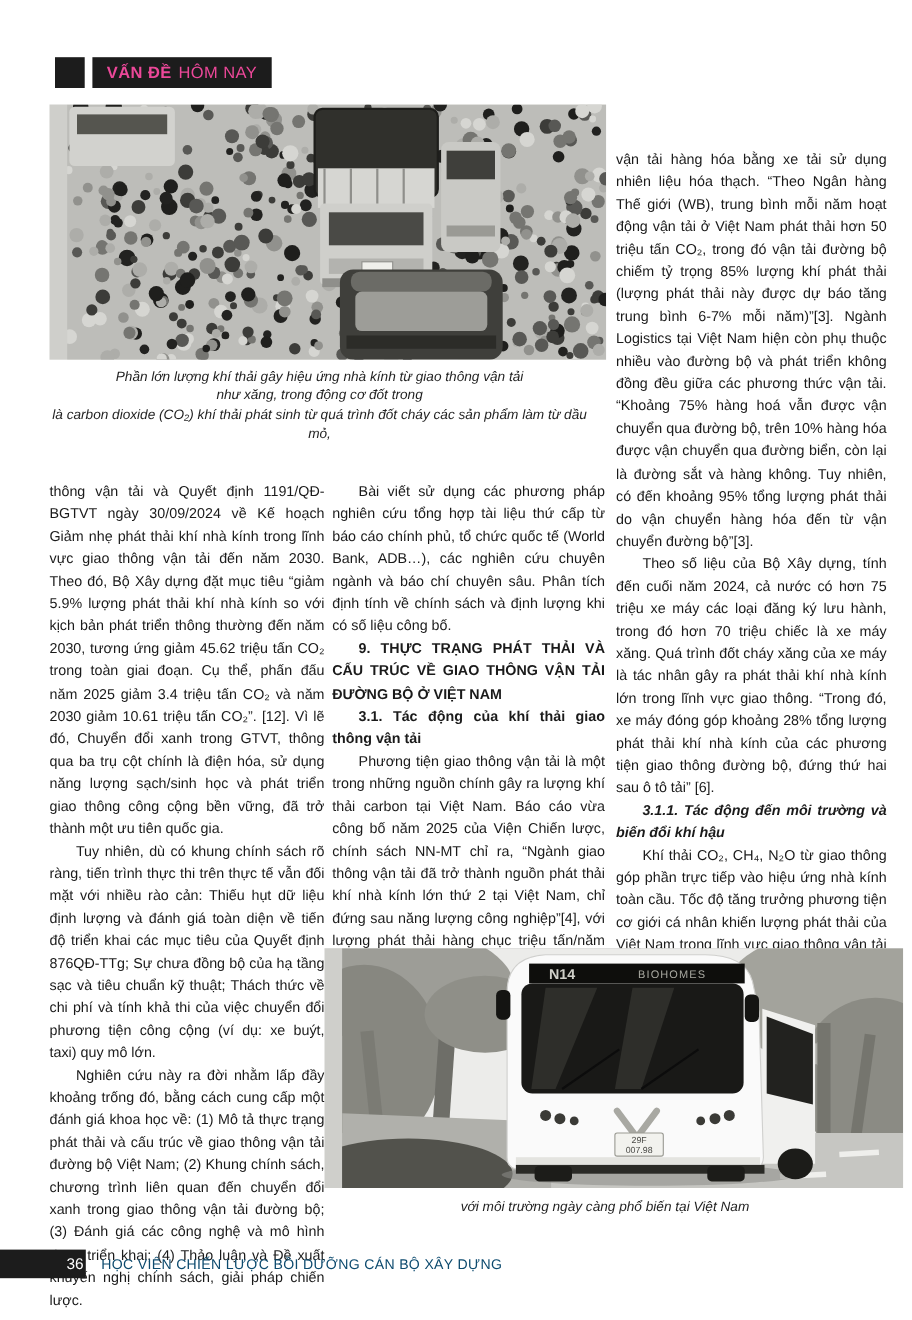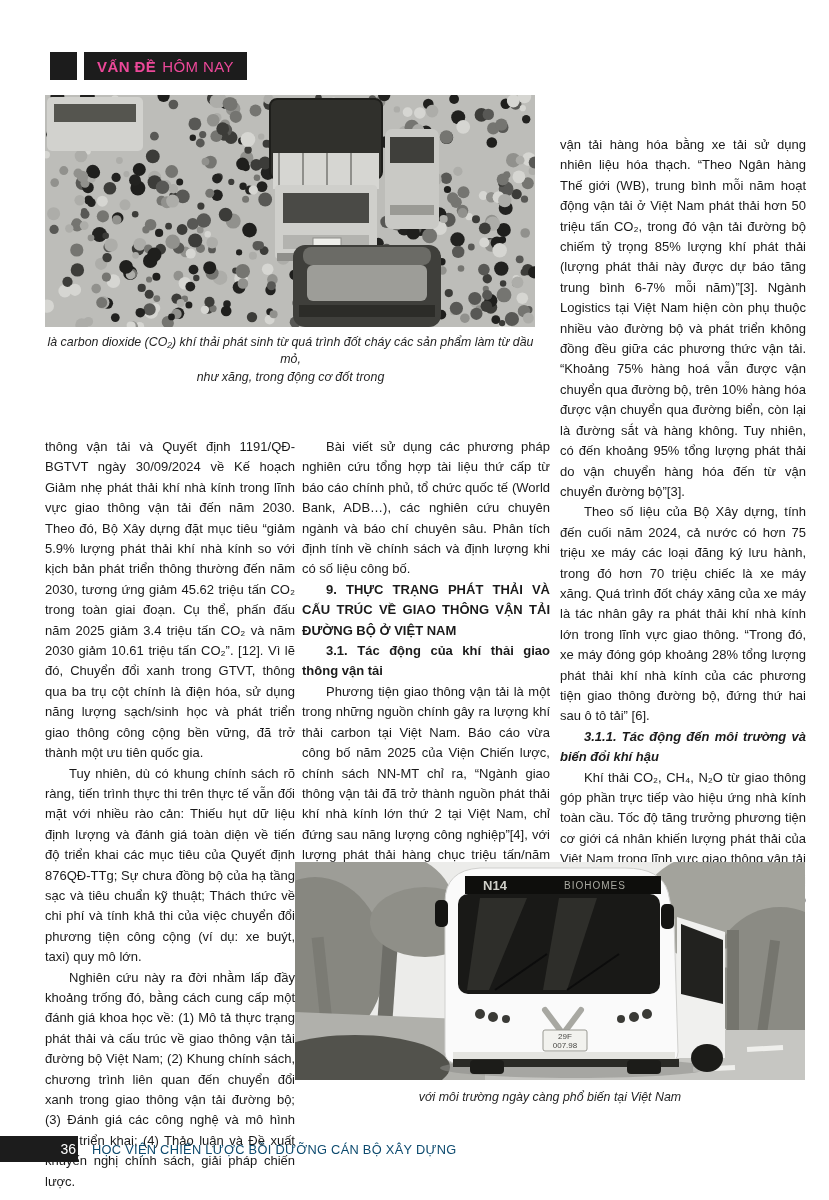--- a/index.html
+++ b/index.html
@@ -7,21 +7,21 @@
         font-family:"Liberation Sans","DejaVu Sans",sans-serif;color:#1a1a1a;}
 
   
   .tag-square{position:absolute;left:50px;top:52px;width:27px;height:28px;background:#1c1c1c;}
   .tag-bar{position:absolute;left:84px;top:52px;width:163px;height:28px;background:#1c1c1c;
            color:#ec4899;display:flex;align-items:center;justify-content:center;
            font-size:15px;letter-spacing:.4px;white-space:nowrap;}
   .tag-bar .bold-part{font-weight:bold;margin-right:6px;}
 
   
-  .photo{position:absolute;overflow:hidden;background:#cfcfcb;}
+  .photo{position:absolute;overflow:hidden;background:#cfcfcb;padding-left:16px;}
   .photo svg{display:block;width:100%;height:100%;}
   .photo-traffic{left:45px;top:95px;width:490px;height:232px;}
   .photo-bus{left:295px;top:862px;width:510px;height:218px;}
 
   
   .caption{position:absolute;font-style:italic;font-size:12.4px;line-height:17.4px;
            text-align:center;color:#1f1f1f;}
   .caption-traffic{left:38px;top:334px;width:505px;}
   .caption-bus{left:293px;top:1089px;width:514px;}
 
@@ -604,22 +604,23 @@
       <g>
         <rect x="248" y="150" width="148" height="82" rx="12" fill="#3f3f3b"></rect>
         <rect x="258" y="152" width="128" height="18" rx="8" fill="#6b6b66"></rect>
         <rect x="262" y="170" width="120" height="36" rx="6" fill="#9d9d98"></rect>
         <rect x="254" y="210" width="136" height="12" fill="#2c2c28"></rect>
       </g>
     </svg>
   </div>
 
   <div class="caption caption-traffic">
+    <div>Phần lớn lượng khí thải gây hiệu ứng nhà kính từ giao thông vận tải</div>
+    <div>như xăng, trong động cơ đốt trong</div>
     <div>là carbon dioxide (CO₂) khí thải phát sinh từ quá trình đốt cháy các sản phẩm làm từ dầu mỏ,</div>
-    <div>như xăng, trong động cơ đốt trong</div>
   </div>
 
   <div class="col col-1">
     <p>thông vận tải và Quyết định 1191/QĐ-BGTVT ngày 30/09/2024 về Kế hoạch Giảm nhẹ phát thải khí nhà kính trong lĩnh vực giao thông vận tải đến năm 2030. Theo đó, Bộ Xây dựng đặt mục tiêu “giảm 5.9% lượng phát thải khí nhà kính so với kịch bản phát triển thông thường đến năm 2030, tương ứng giảm 45.62 triệu tấn CO₂ trong toàn giai đoạn. Cụ thể, phấn đấu năm 2025 giảm 3.4 triệu tấn CO₂ và năm 2030 giảm 10.61 triệu tấn CO₂”. [12]. Vì lẽ đó, Chuyển đổi xanh trong GTVT, thông qua ba trụ cột chính là điện hóa, sử dụng năng lượng sạch/sinh học và phát triển giao thông công cộng bền vững, đã trở thành một ưu tiên quốc gia.</p>
     <p class="indent">Tuy nhiên, dù có khung chính sách rõ ràng, tiến trình thực thi trên thực tế vẫn đối mặt với nhiều rào cản: Thiếu hụt dữ liệu định lượng và đánh giá toàn diện về tiến độ triển khai các mục tiêu của Quyết định 876QĐ-TTg; Sự chưa đồng bộ của hạ tầng sạc và tiêu chuẩn kỹ thuật; Thách thức về chi phí và tính khả thi của việc chuyển đổi phương tiện công cộng (ví dụ: xe buýt, taxi) quy mô lớn.</p>
     <p class="indent">Nghiên cứu này ra đời nhằm lấp đầy khoảng trống đó, bằng cách cung cấp một đánh giá khoa học về: (1) Mô tả thực trạng phát thải và cấu trúc về giao thông vận tải đường bộ Việt Nam; (2) Khung chính sách, chương trình liên quan đến chuyển đổi xanh trong giao thông vận tải đường bộ; (3) Đánh giá các công nghệ và mô hình đang triển khai; (4) Thảo luận và Đề xuất khuyến nghị chính sách, giải pháp chiến lược.</p>
   </div>
 
   <div class="col col-2">
     <p class="indent">Bài viết sử dụng các phương pháp nghiên cứu tổng hợp tài liệu thứ cấp từ báo cáo chính phủ, tổ chức quốc tế (World Bank, ADB…), các nghiên cứu chuyên ngành và báo chí chuyên sâu. Phân tích định tính về chính sách và định lượng khi có số liệu công bố.</p>

